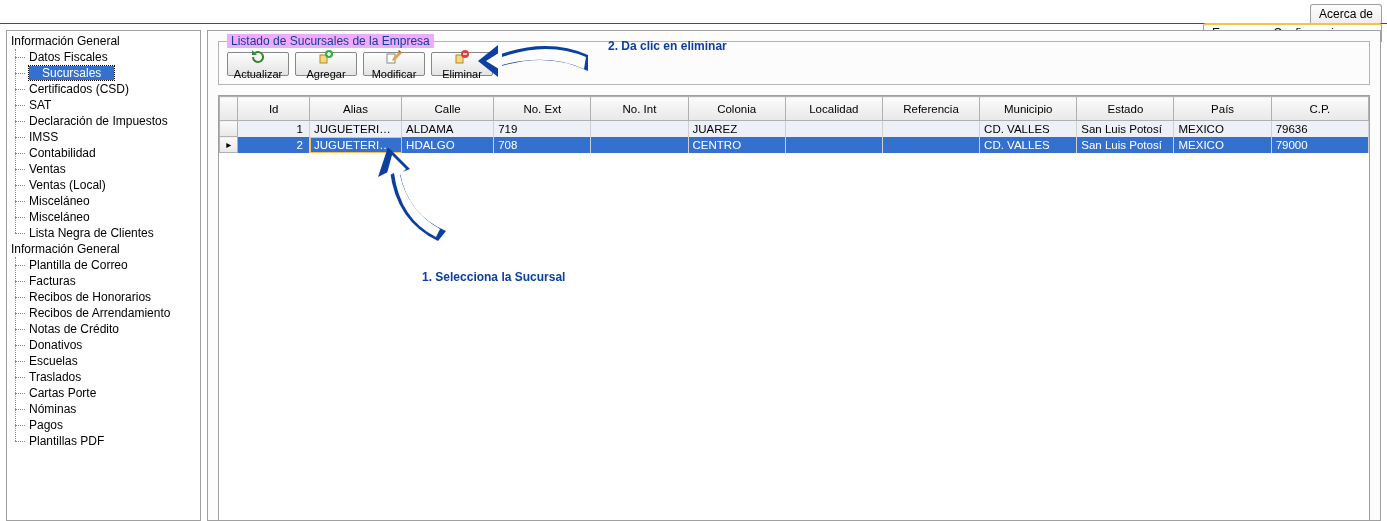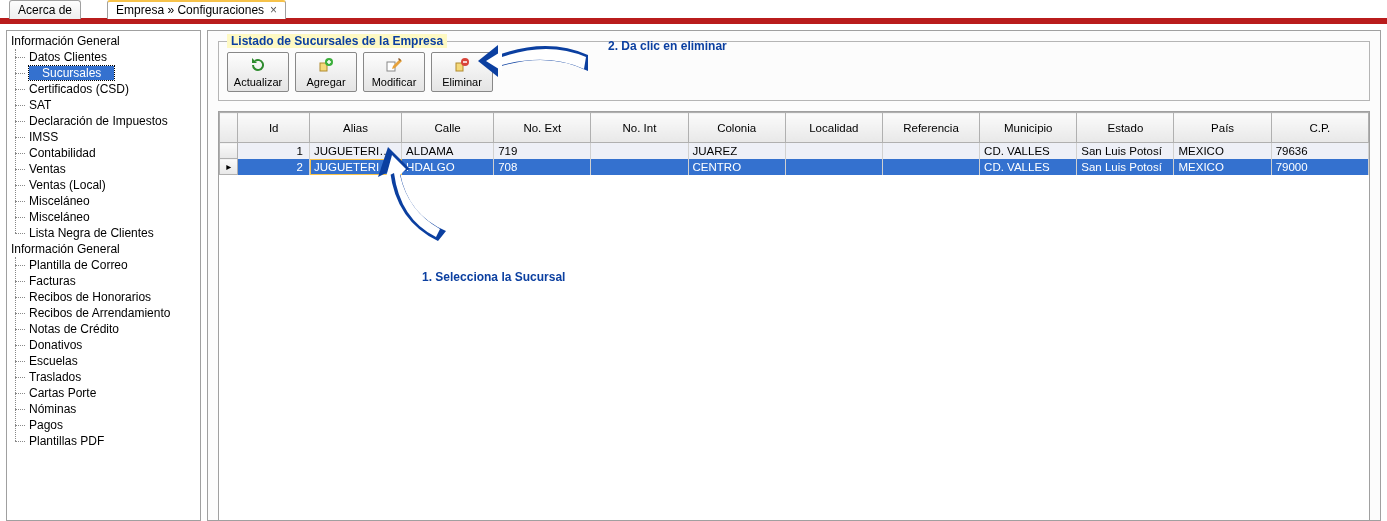--- a/index.html
+++ b/index.html
@@ -17,23 +17,24 @@
   .window {
     display: flex;
     flex-direction: column;
     height: 100%;
   }
   
   .tabstrip {
     display: flex;
     align-items: flex-end;
     height: 24px;
-    padding: 3px 3px 0 9px;
-    background: #fff;
-    border-bottom: 6px solid #b91c1c;
+    padding: 3px 3px 0 3px;
+    background: #fff;
+    border-bottom: 1px solid #b91c1c;
+    flex-direction: column;
   }
   .tab {
     border: 1px solid #A0A0A0;
     border-bottom: none;
     padding: 2px 8px;
     margin-right: 2px;
     background: linear-gradient(#fdfdfd,#eeeeee);
     border-top-left-radius: 3px;
     border-top-right-radius: 3px;
     display: flex;
@@ -117,37 +118,37 @@
   }
   .groupbox {
     border: 1px solid #B5B5B5;
     position: relative;
     padding: 10px 8px 8px 8px;
   }
   .groupbox-title {
     position: absolute;
     top: -8px;
     left: 8px;
-    background: #fef9c3;
+    background: #f0abfc;
     padding: 0 4px;
     color: #0B3FA0;
-    font-weight: 700;
+    font-weight: 400;
     font-size: 12px;
   }
   .toolbar {
     display: flex;
     gap: 6px;
   }
   .btn {
     display: flex;
     flex-direction: column;
     align-items: center;
     justify-content: center;
     width: 62px;
-    height: 40px;
+    height: 24px;
     border: 1px solid #888;
     background: linear-gradient(#fdfdfd,#e4e4e4);
     font-size: 11px;
     cursor: pointer;
     border-radius: 2px;
     gap: 1px;
   }
   .btn svg { width: 16px; height: 16px; }
   
   .gridwrap {
@@ -162,21 +163,21 @@
     width: 100%;
     table-layout: fixed;
     font-size: 11.5px;
   }
   table.grid th {
     background: linear-gradient(#fbfbfb,#e8e8e8);
     border: 1px solid #B0B0B0;
     padding: 2px 4px;
     font-weight: 400;
     text-align: center;
-    height: 30px;
+    height: 24px;
     overflow: hidden;
     white-space: nowrap;
   }
   table.grid td {
     border-right: 1px solid #D0D0D0;
     padding: 1px 4px;
     height: 16px;
     overflow: hidden;
     white-space: nowrap;
     text-overflow: ellipsis;
@@ -227,21 +228,21 @@
       <span>Empresa » Configuraciones</span>
       <span class="close">×</span>
     </div>
   </div>
 
   <div class="body">
 
     <div class="sidebar">
       <div class="tree-group">Información General</div>
       <div id="tree1">
-          <div class="tree-item first"><span>Datos Clientes</span></div>
+          <div class="tree-item first"><span>Datos Fiscales</span></div>
           <div class="tree-item"><span class="sel">Sucursales</span></div>
           <div class="tree-item"><span>Certificados (CSD)</span></div>
           <div class="tree-item"><span>SAT</span></div>
           <div class="tree-item"><span>Declaración de Impuestos</span></div>
           <div class="tree-item"><span>IMSS</span></div>
           <div class="tree-item"><span>Contabilidad</span></div>
           <div class="tree-item"><span>Ventas</span></div>
           <div class="tree-item"><span>Ventas (Local)</span></div>
           <div class="tree-item"><span>Misceláneo</span></div>
           <div class="tree-item"><span>Misceláneo</span></div>

